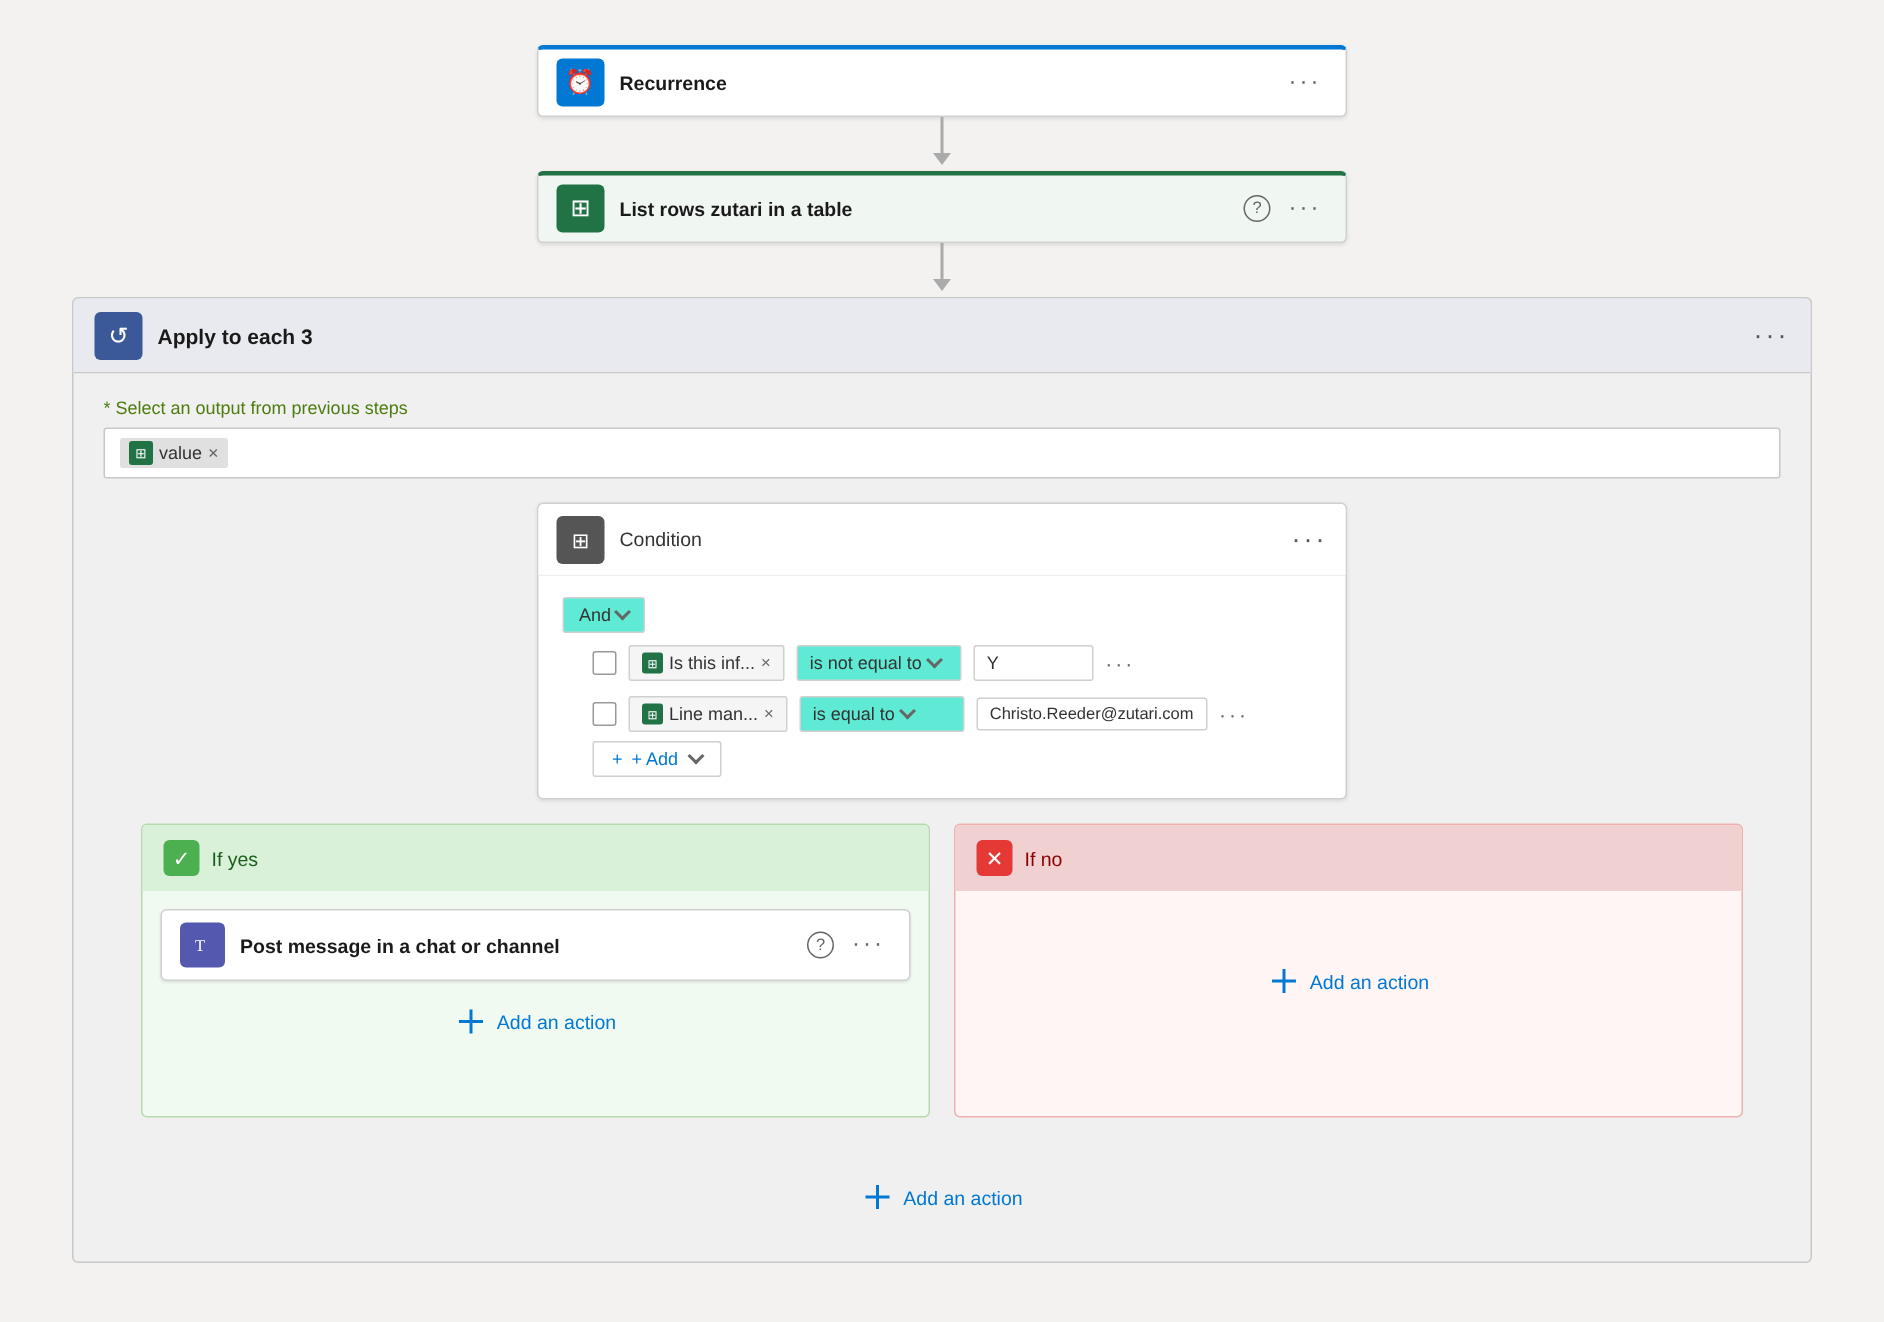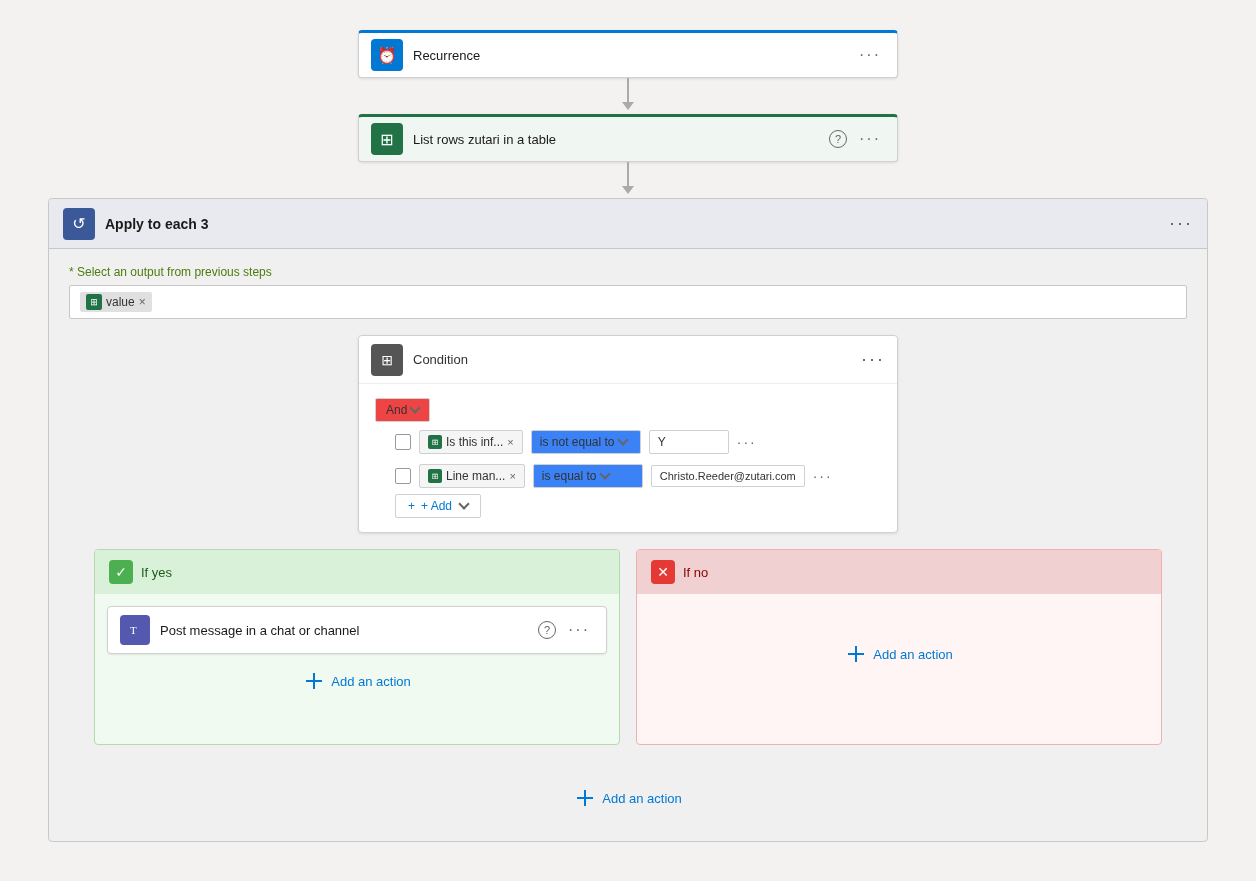--- a/index.html
+++ b/index.html
@@ -62,21 +62,21 @@
       font-size: 16px;
       color: white;
     }
 
     .card-icon.blue { background: #0078d4; }
     .card-icon.green { background: #217346; }
 
     .card-title {
       flex: 1;
       font-size: 13px;
-      font-weight: 400;
+      font-weight: 700;
       color: #1a1a1a;
     }
 
     .card-actions {
       display: flex;
       align-items: center;
       gap: 8px;
     }
 
     .card-help {
@@ -263,21 +263,21 @@
     .and-label {
       display: flex;
       align-items: center;
       margin-bottom: 8px;
     }
 
     .and-dropdown {
       border: 1px solid #d0d0d0;
       border-radius: 2px;
       padding: 4px 10px;
-      background: #ef4444;
+      background: #5eead4;
       font-size: 12px;
       cursor: pointer;
       display: flex;
       align-items: center;
       gap: 4px;
     }
 
     .condition-row {
       display: flex;
       align-items: center;
@@ -320,21 +320,21 @@
     .field-close {
       color: #666;
       font-size: 11px;
       cursor: pointer;
     }
 
     .operator-dropdown {
       border: 1px solid #d0d0d0;
       border-radius: 2px;
       padding: 4px 8px;
-      background: #3b82f6;
+      background: #5eead4;
       font-size: 12px;
       display: flex;
       align-items: center;
       gap: 4px;
       min-width: 110px;
     }
 
     .condition-value {
       border: 1px solid #d0d0d0;
       border-radius: 2px;

